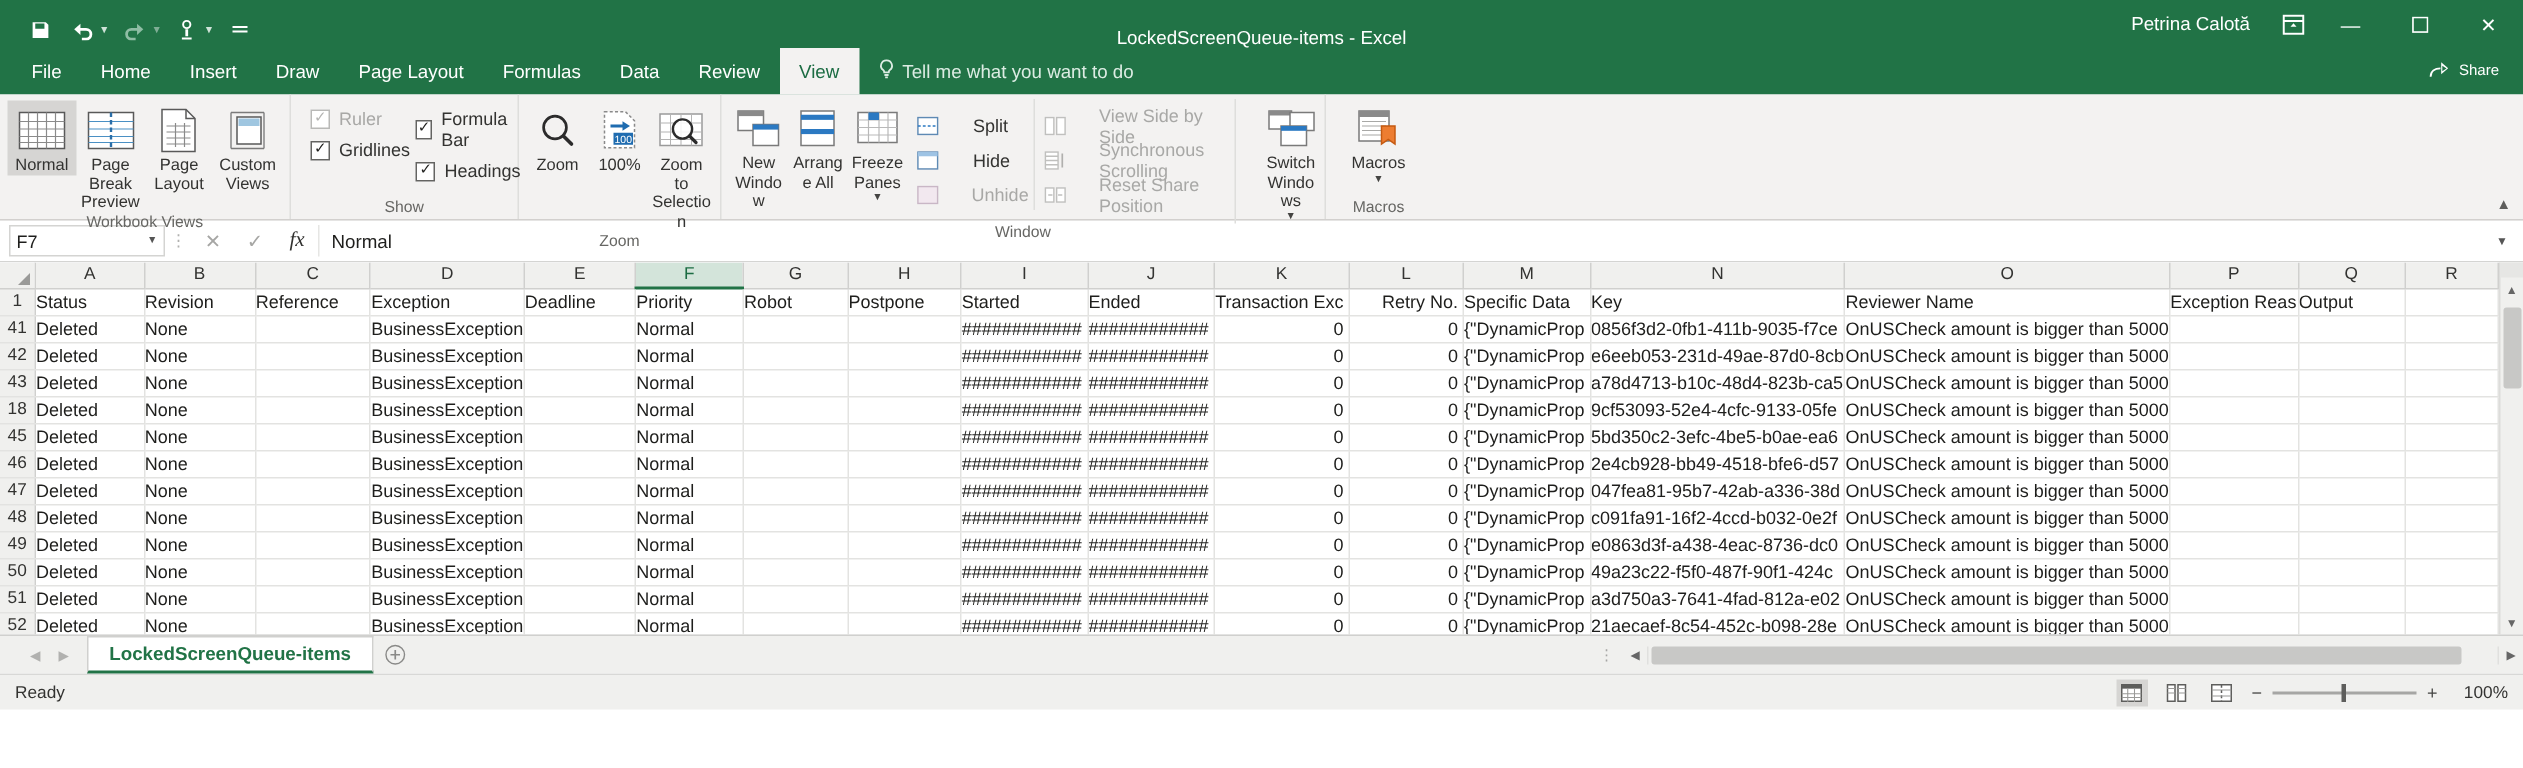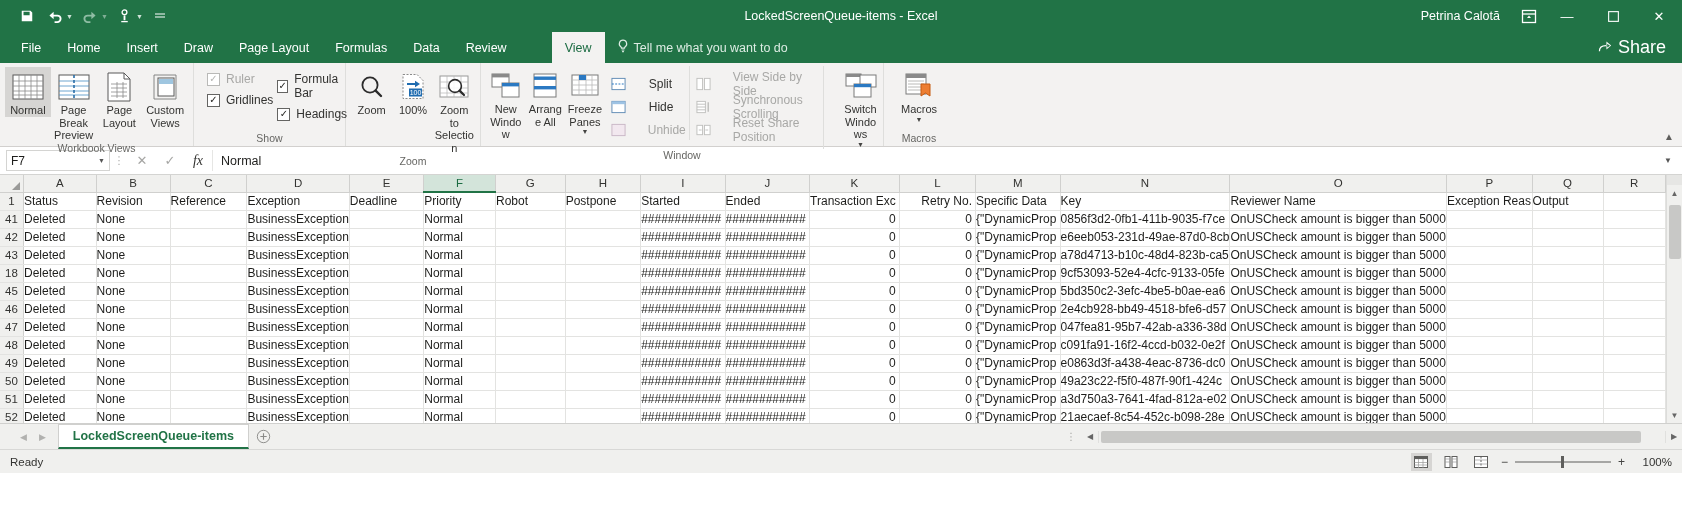--- a/index.html
+++ b/index.html
@@ -8,21 +8,21 @@
     font-family: "Liberation Sans", sans-serif;
     font-size: 12px;
     background: #ffffff;
     overflow: hidden;
     -webkit-font-smoothing: antialiased;
   }
   .app { position: relative; width: 1682px; height: 512px; }
 
   
   .titlebar {
-    height: 32px; background: #217346; display: flex; align-items: center;
+    height: 32px; background: #217346; display: flex; align-items: flex-end;
     position: relative;
   }
   .qat { display: flex; align-items: center; padding-left: 14px; gap: 2px; }
   .qat-btn {
     width: 26px; height: 24px; display: flex; align-items: center; justify-content: center;
     color: #ffffff; font-size: 13px; line-height: 1;
   }
   .qat-btn.dim { color: #8fbda4; }
   .qat-caret { color: #cfe3d8; font-size: 7px; margin-left: -4px; margin-right: 2px; }
   .title-center {
@@ -45,28 +45,28 @@
 
   
   .tabbar {
     height: 31px; background: #217346; display: flex; align-items: stretch;
     position: relative; padding-left: 8px;
   }
   .tab {
     padding: 0 13px; display: flex; align-items: center;
     color: #ffffff; font-size: 12.5px; height: 31px;
   }
-  .tab.active { background: #f3f2f1; color: #1c6c43; margin-left: 32px; }
+  .tab.active { background: #f3f2f1; color: #1c6c43; }
   .tellme {
     display: flex; align-items: center; gap: 5px; color: #dcece3;
     font-size: 12.5px; padding-left: 12px;
   }
   .share {
     margin-left: auto; display: flex; align-items: center; gap: 5px;
-    color: #ffffff; font-size: 18px; padding-right: 16px;
+    color: #ffffff; font-size: 10px; padding-right: 16px;
   }
 
   
   .ribbon {
     height: 84px; background: #f3f2f1; display: flex; align-items: stretch;
     border-bottom: 1px solid #d2d0ce; position: relative;
   }
   .rgroup {
     display: flex; flex-direction: column; justify-content: space-between;
     border-right: 1px solid #dededc; position: relative;

